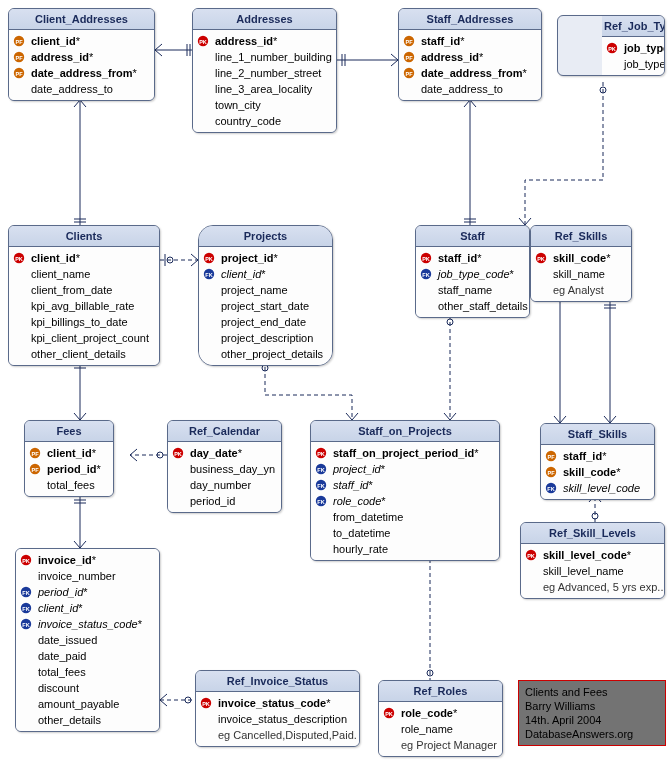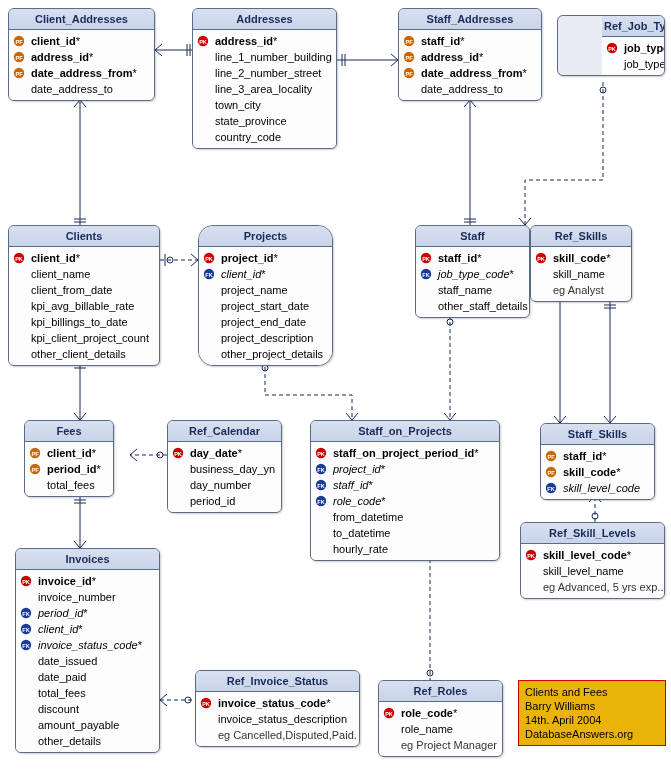--- a/index.html
+++ b/index.html
@@ -55,21 +55,21 @@
   .pk .name { font-weight: bold; }
   .pf .name { font-weight: bold; }
   .fk .name { font-style: italic; }
   .name { color: #000; }
   .asterisk { color: #000; }
   .note .name { color: #333; }
 
   .caption-box {
     position: absolute;
     border: 1px solid #cc0000;
-    background: #eab308;
+    background: #737373;
     padding: 4px 6px;
     font-size: 11px;
     line-height: 14px;
     color: #000;
   }
 
   svg.connectors {
     position: absolute;
     left: 0; top: 0;
     width: 671px;
@@ -227,24 +227,20 @@
       <div class="attr">
         <span class="keyicon"></span>
         <span class="name">line_3_area_locality</span>
       </div>
       <div class="attr">
         <span class="keyicon"></span>
         <span class="name">town_city</span>
       </div>
       <div class="attr">
         <span class="keyicon"></span>
-        <span class="name">state_province</span>
-      </div>
-      <div class="attr">
-        <span class="keyicon"></span>
         <span class="name">country_code</span>
       </div>
     </div>
 </div>
 
 <div class="entity" style="left:398px; top:8px; width:144px;">
   <div class="entity-title">Staff_Addresses</div>
   <div class="attrs">
       <div class="attr pf">
         <span class="keyicon">
@@ -616,21 +612,20 @@
         <span class="name">skill_level_name</span>
       </div>
       <div class="attr note">
         <span class="keyicon"></span>
         <span class="name">eg Advanced, 5 yrs exp..</span>
       </div>
     </div>
 </div>
 
 <div class="entity" style="left:15px; top:548px; width:145px;">
-  <div class="entity-title">Invoices</div>
   <div class="attrs">
       <div class="attr pk">
         <span class="keyicon">
           <svg width="14" height="12" viewBox="0 0 14 12">
             <circle cx="6" cy="6" r="5.2" fill="#cc0000"></circle>
             <text x="6" y="8.5" text-anchor="middle" font-size="5.5" font-weight="bold" fill="#fff" font-family="Arial">PK</text>
           </svg>
         </span>
         <span class="name">invoice_id</span>
         <span class="asterisk">*</span>

